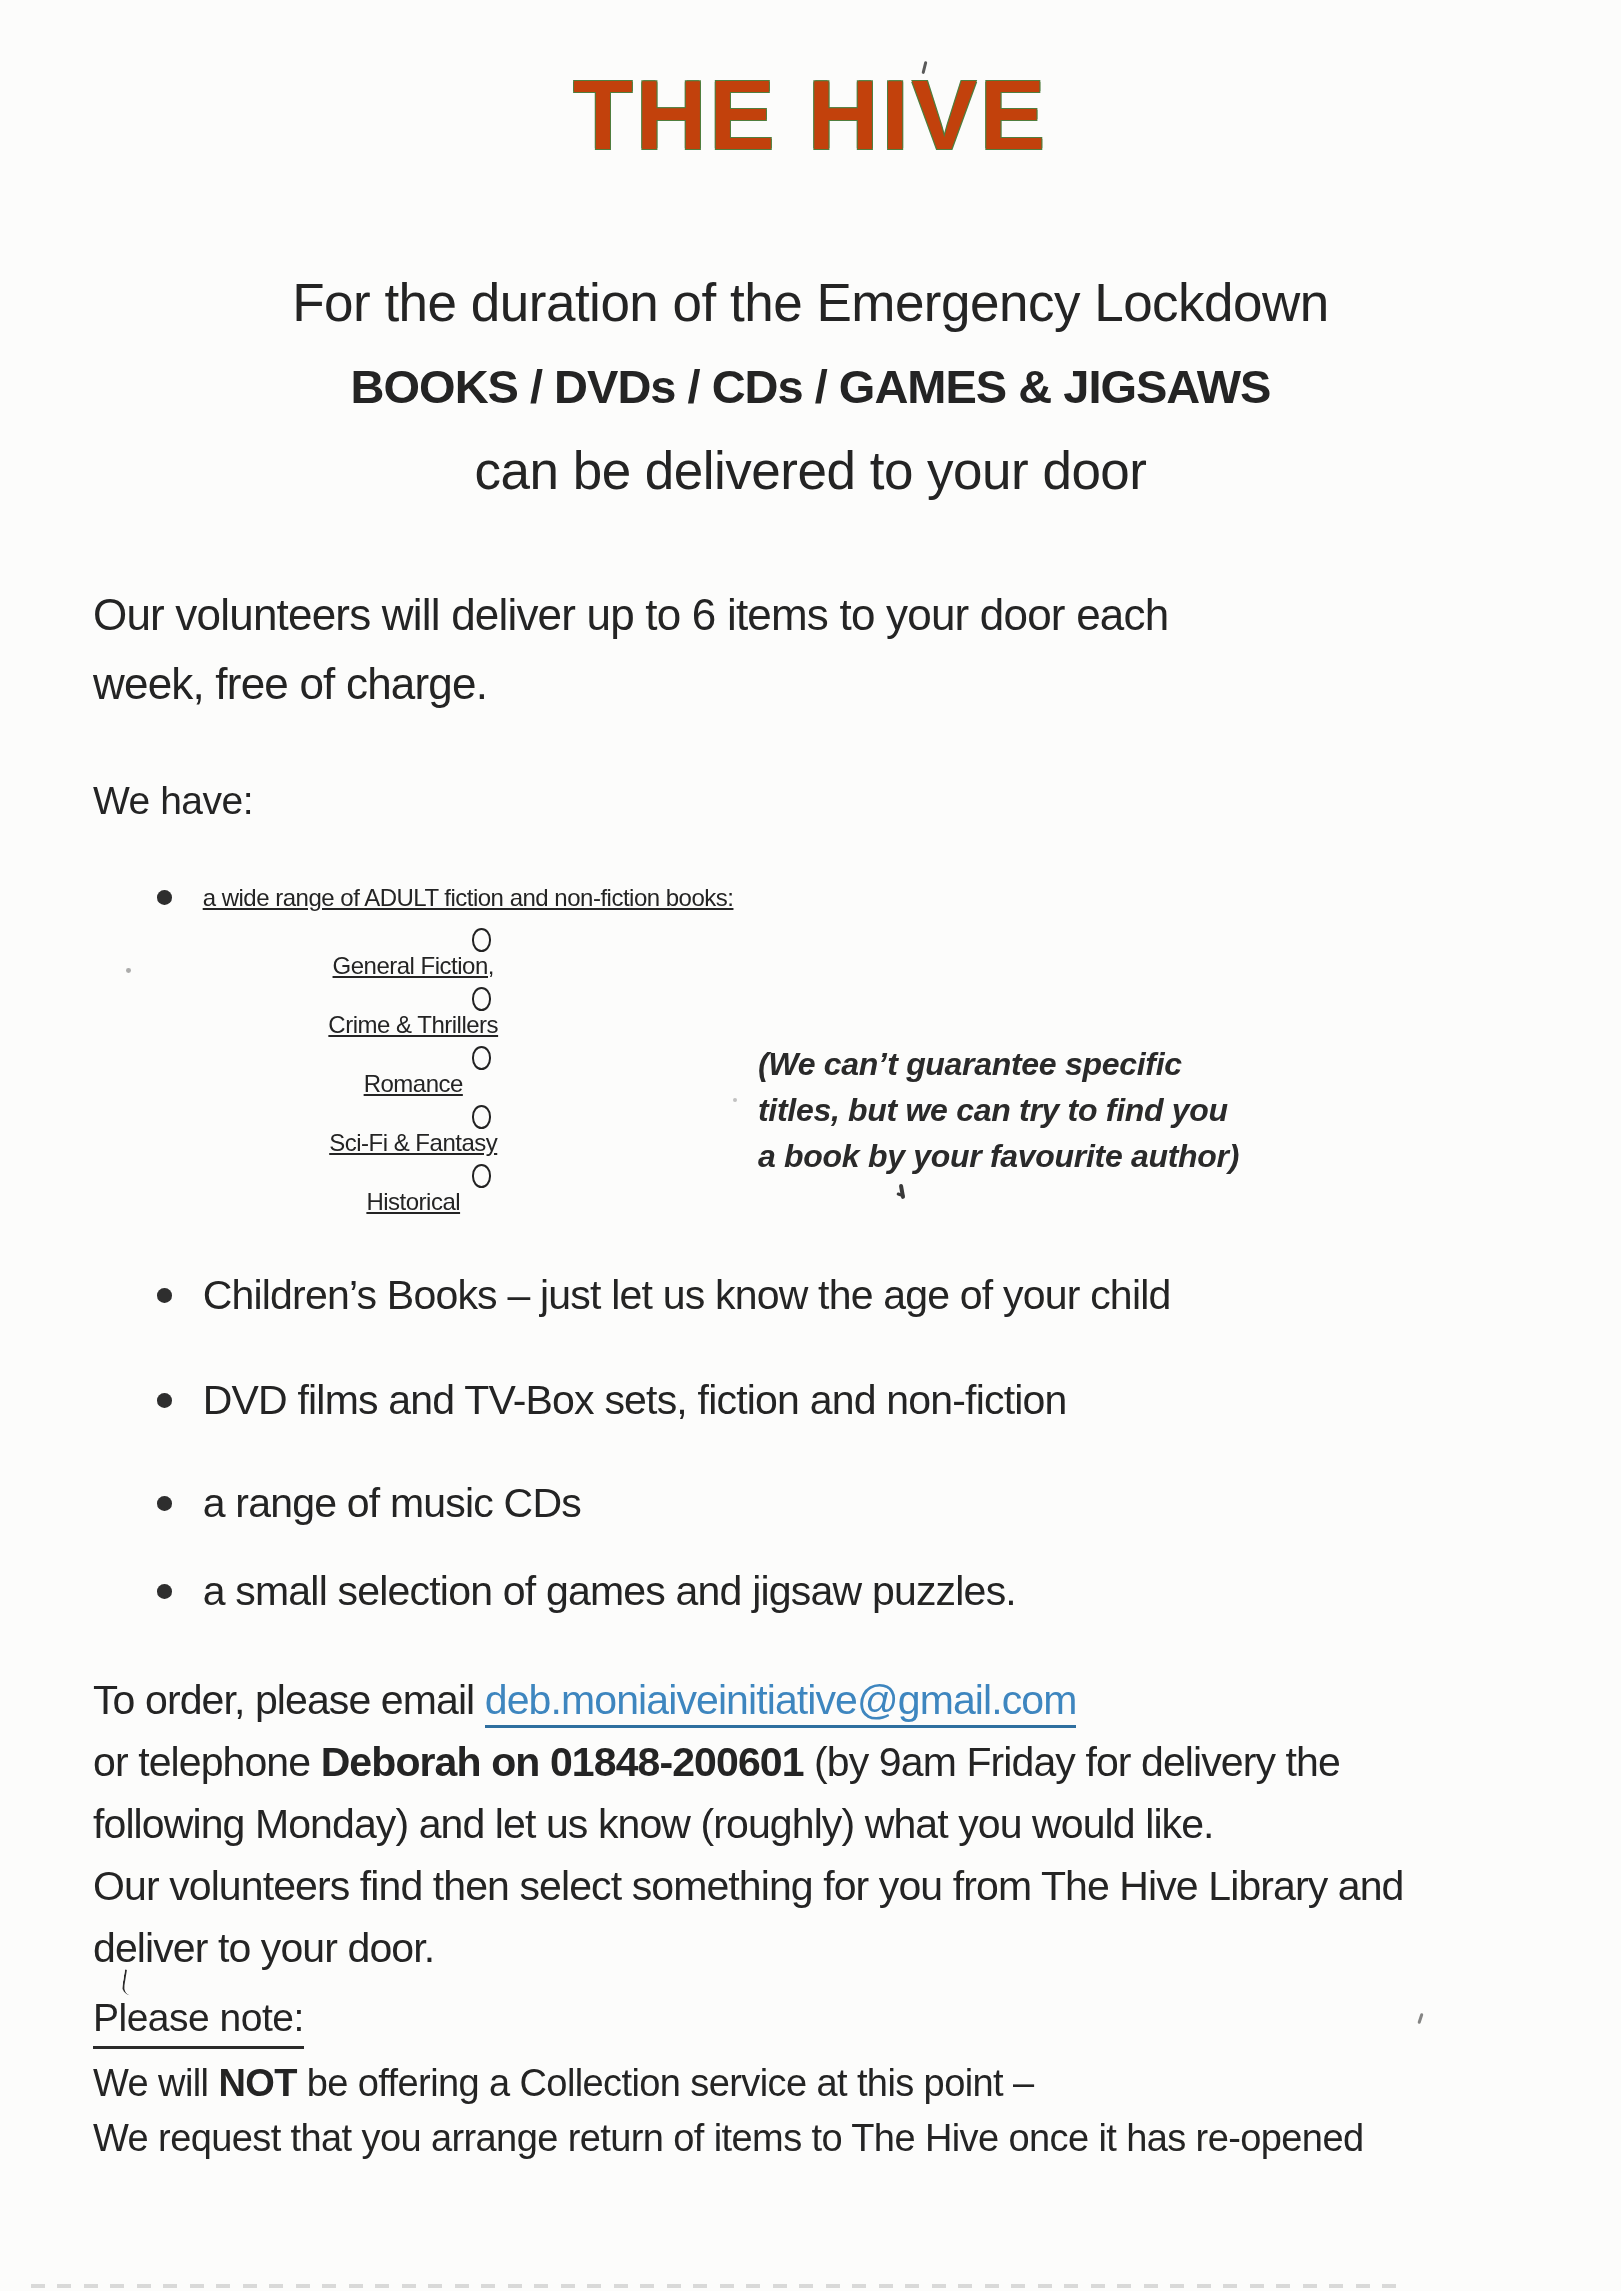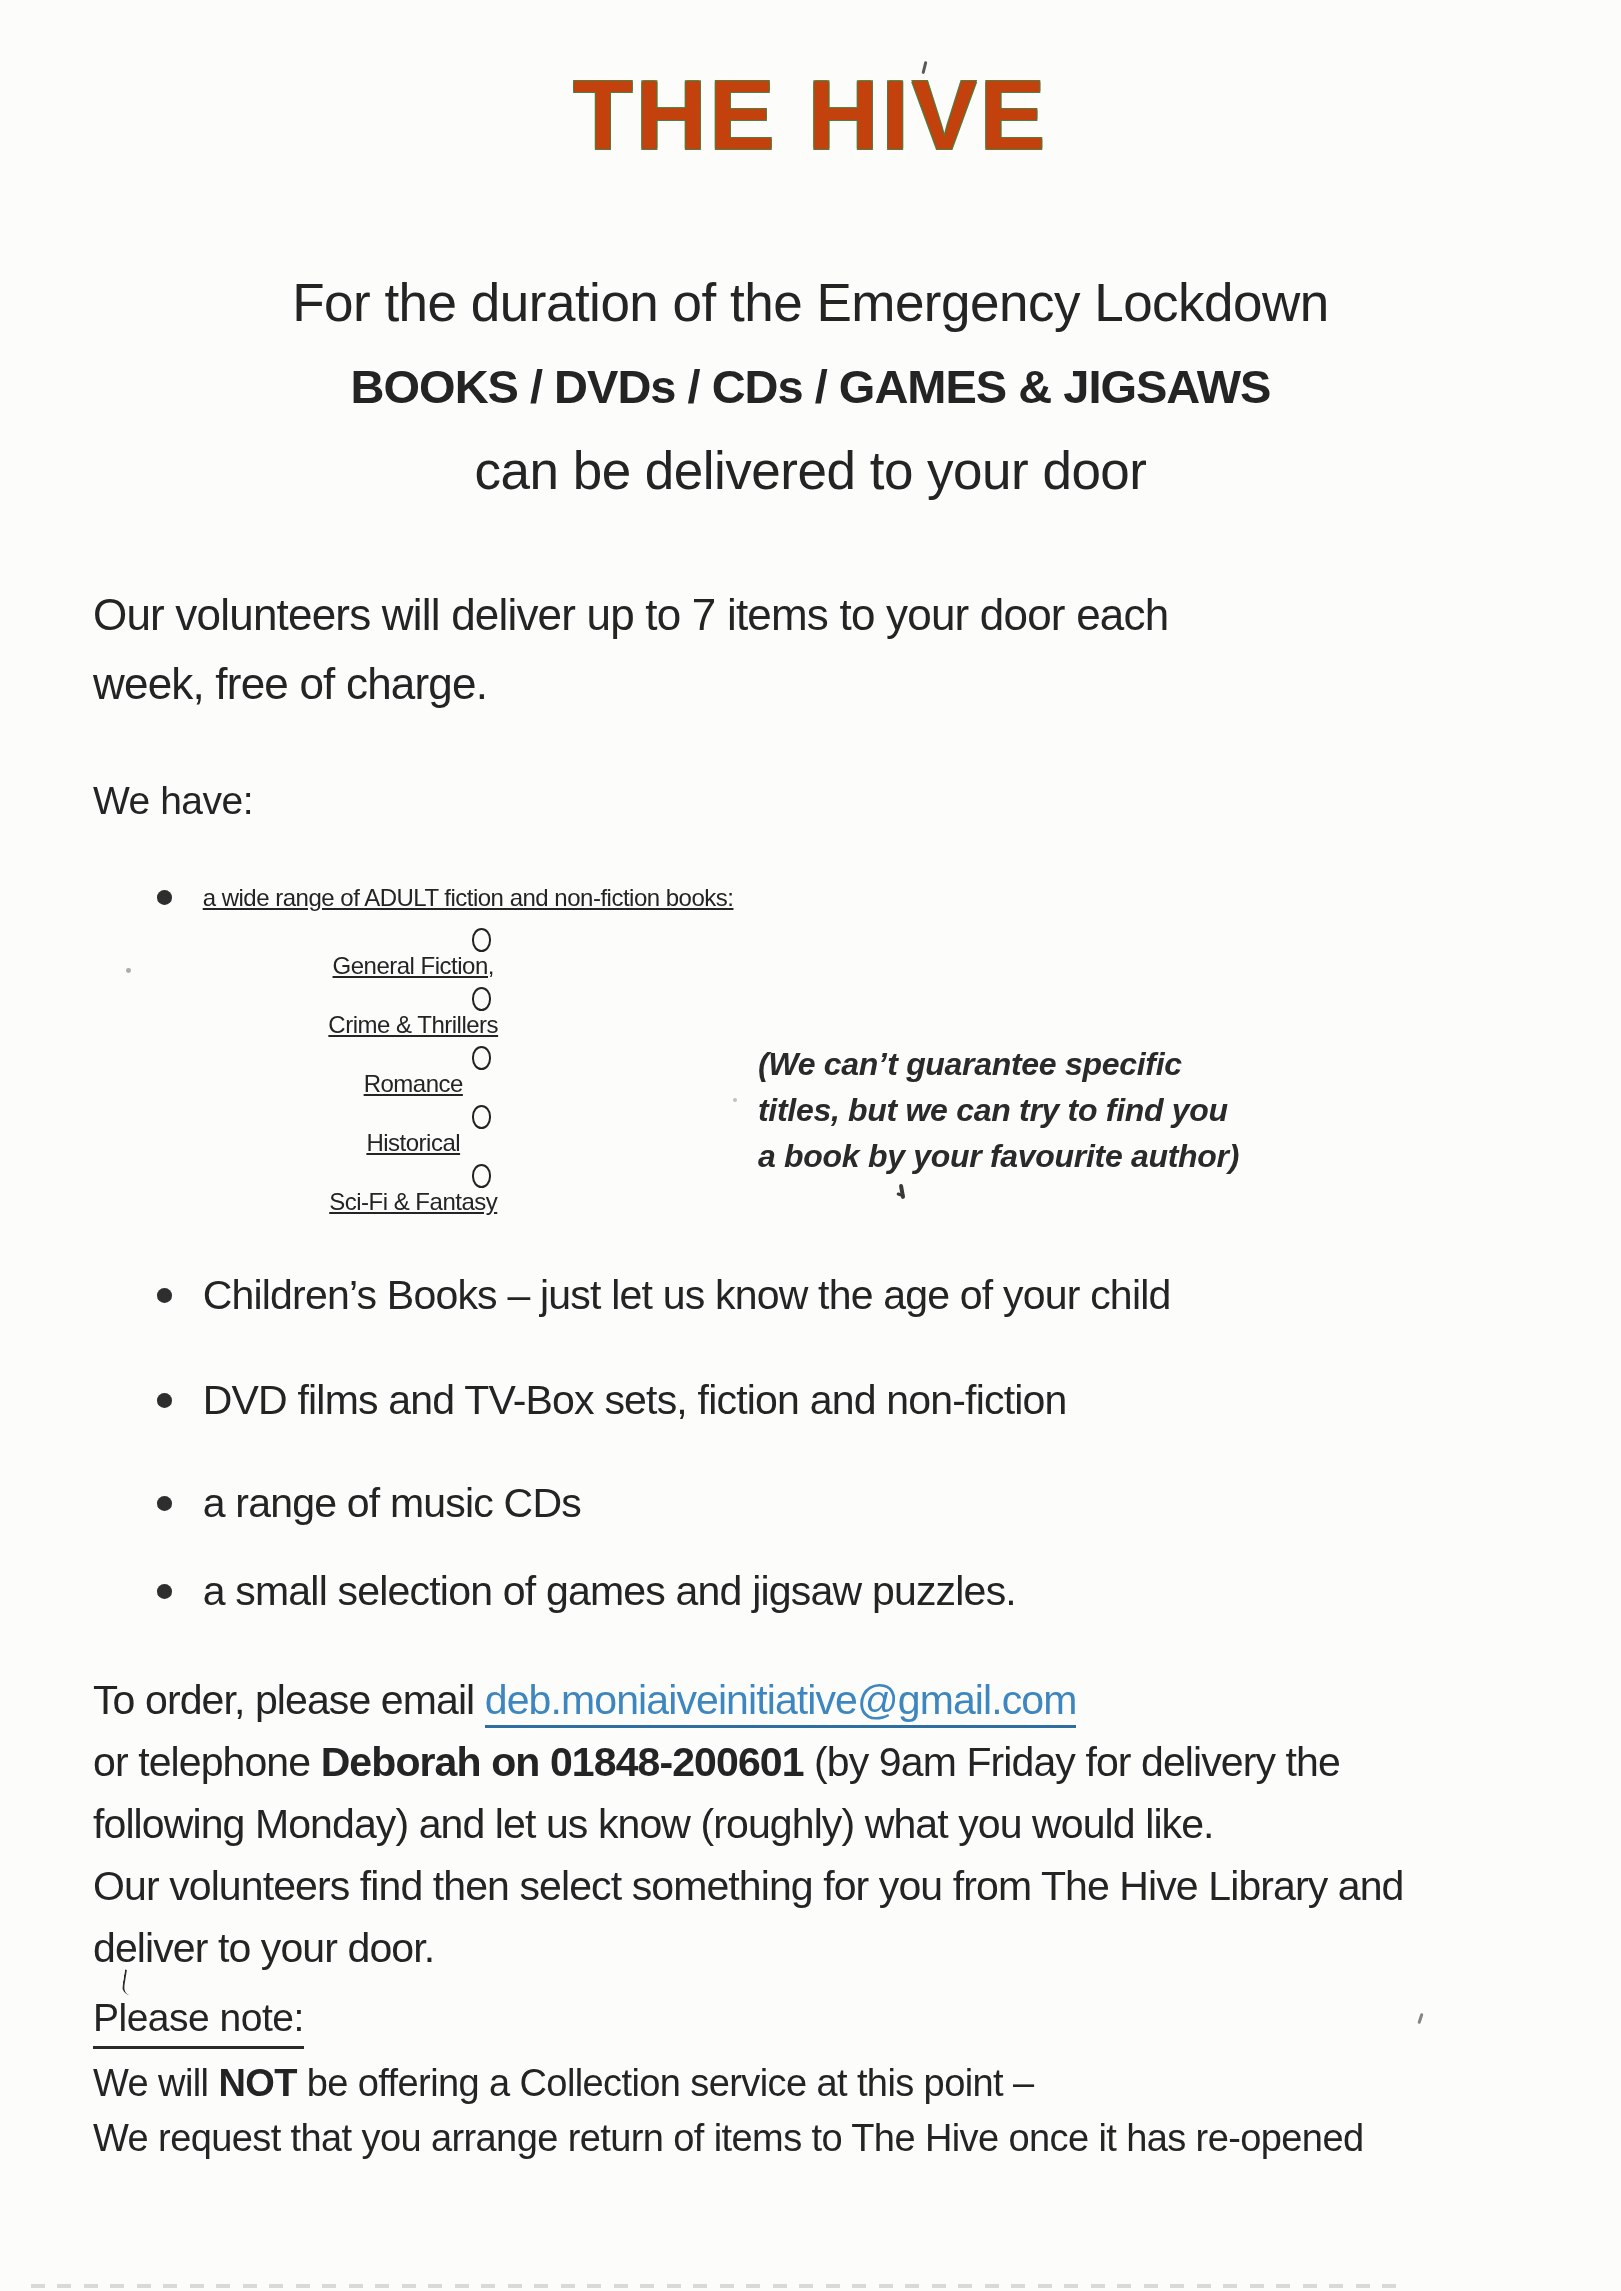--- a/index.html
+++ b/index.html
@@ -67,21 +67,21 @@
 
   <h1 class="title">THE HIVE</h1>
 
   <div class="header">
     <div class="l">For the duration of the Emergency Lockdown</div>
     <div class="l l2">BOOKS / DVDs / CDs / GAMES &amp; JIGSAWS</div>
     <div class="l">can be delivered to your door</div>
   </div>
 
   <div class="intro">
-    <div>Our volunteers will deliver up to 7 items to your door each</div>
+    <div>Our volunteers will deliver up to 6 items to your door each</div>
     <div>week, free of charge.</div>
   </div>
 
   <div class="wehave">We have:</div>
 
   <div class="adult">
     <div class="row main">
       <span class="dot"></span>
       <span>a wide range of ADULT fiction and non-fiction books:</span>
     </div>
@@ -92,25 +92,25 @@
     <div class="row sub">
       <span class="circle"></span>
       <span>Crime &amp; Thrillers</span>
     </div>
     <div class="row sub">
       <span class="circle"></span>
       <span>Romance</span>
     </div>
     <div class="row sub">
       <span class="circle"></span>
-      <span>Historical</span>
+      <span>Sci-Fi &amp; Fantasy</span>
     </div>
     <div class="row sub">
       <span class="circle"></span>
-      <span>Sci-Fi &amp; Fantasy</span>
+      <span>Historical</span>
     </div>
   </div>
 
   <div class="speck-left"></div>
   <div class="speck-mid"></div>
 
   <div class="guarantee">
     <div>(We can’t guarantee specific</div>
     <div>titles, but we can try to find you</div>
     <div>a book by your favourite author)</div>

